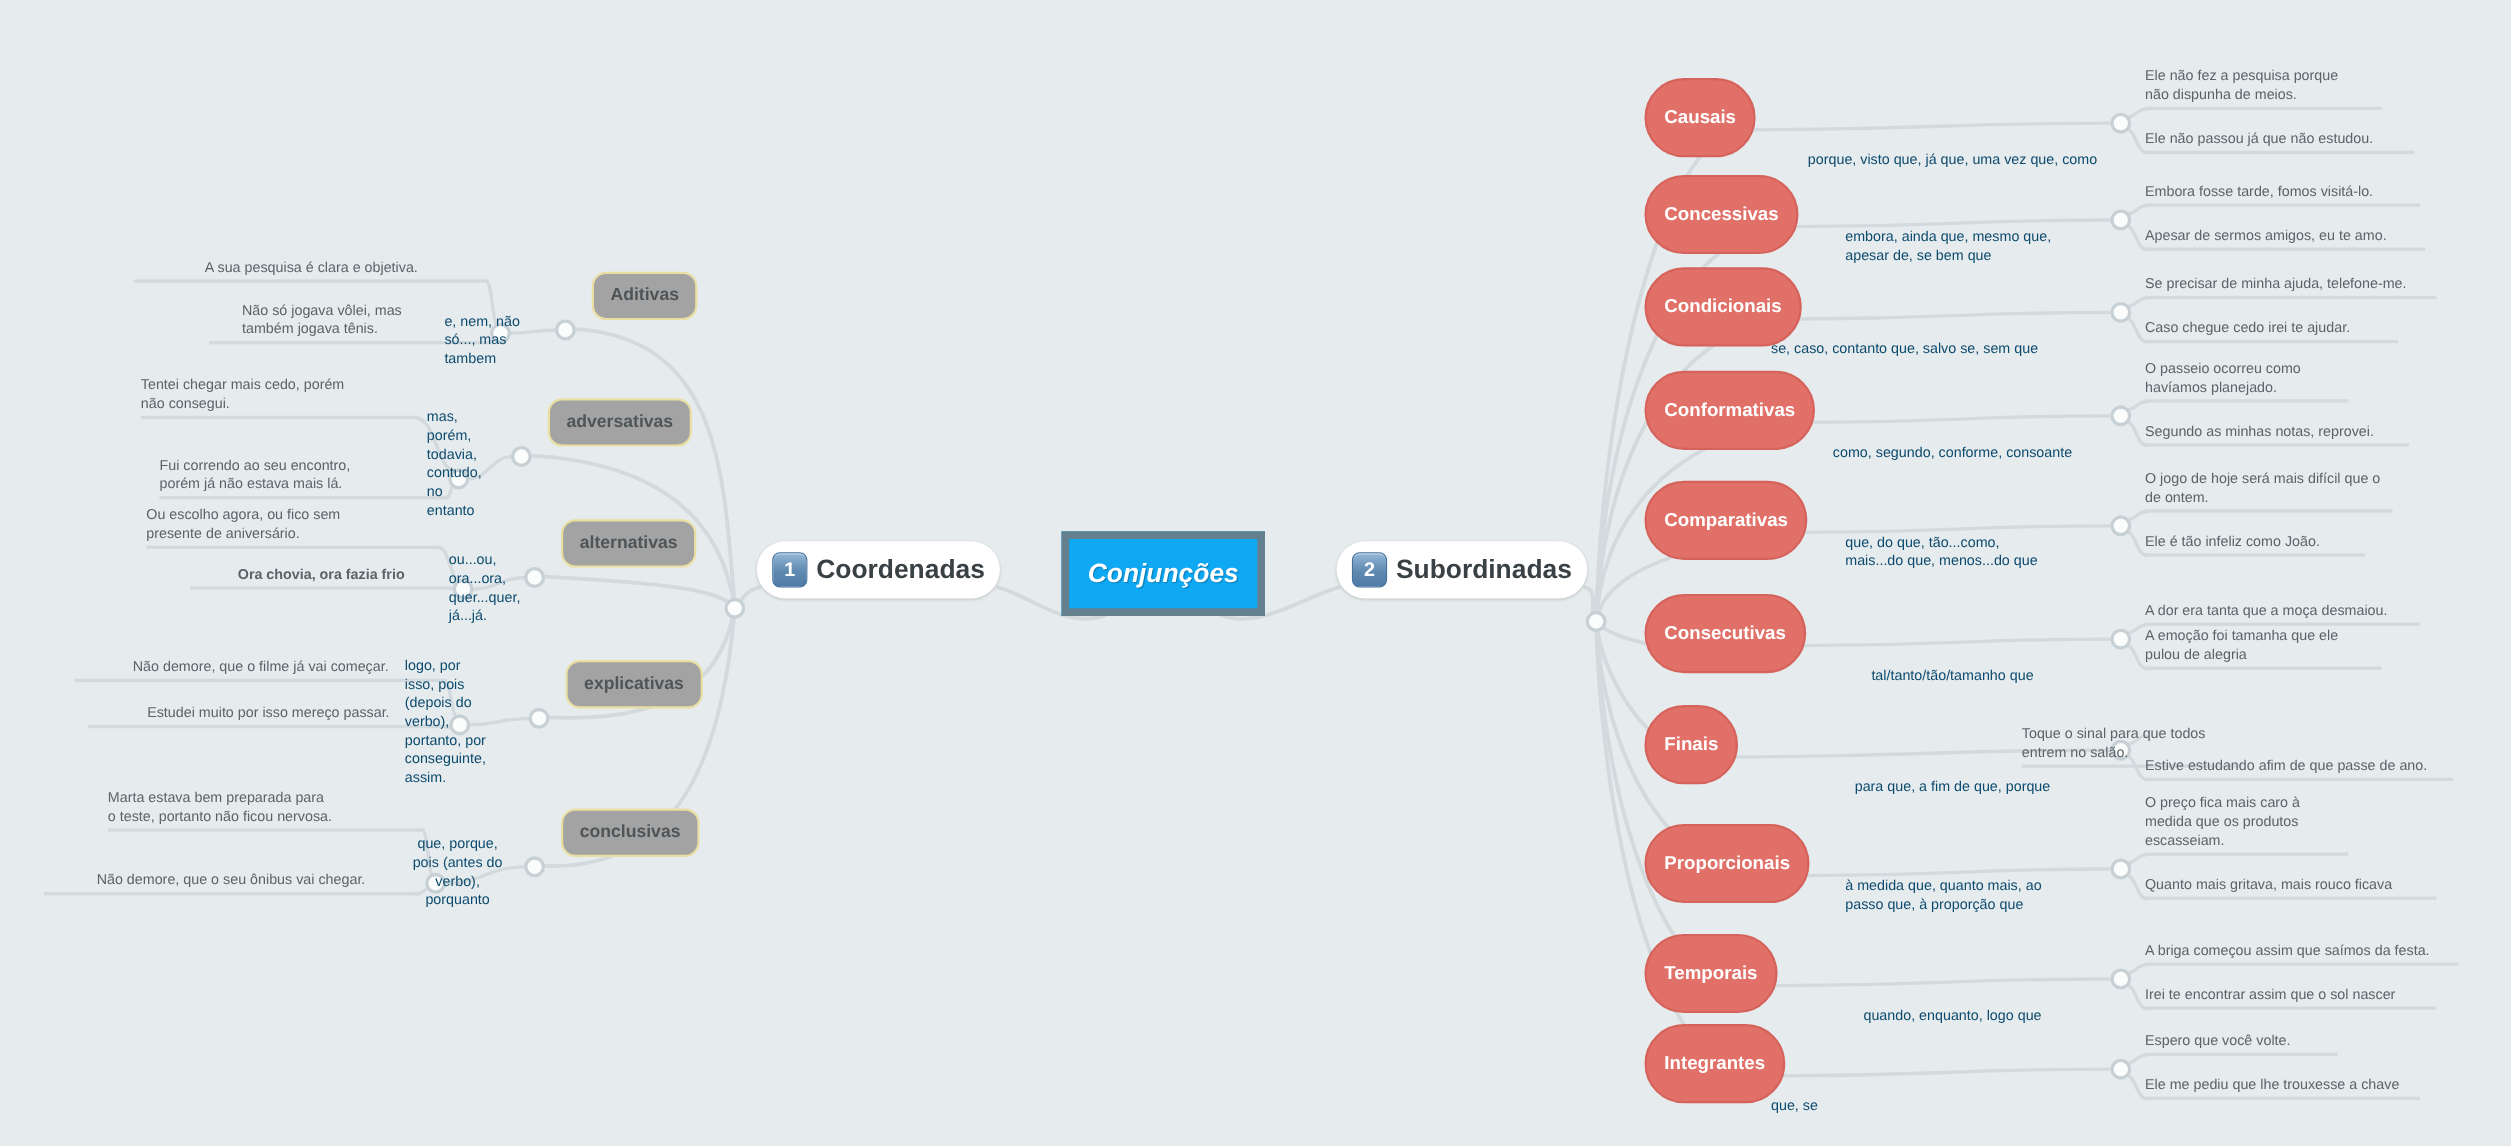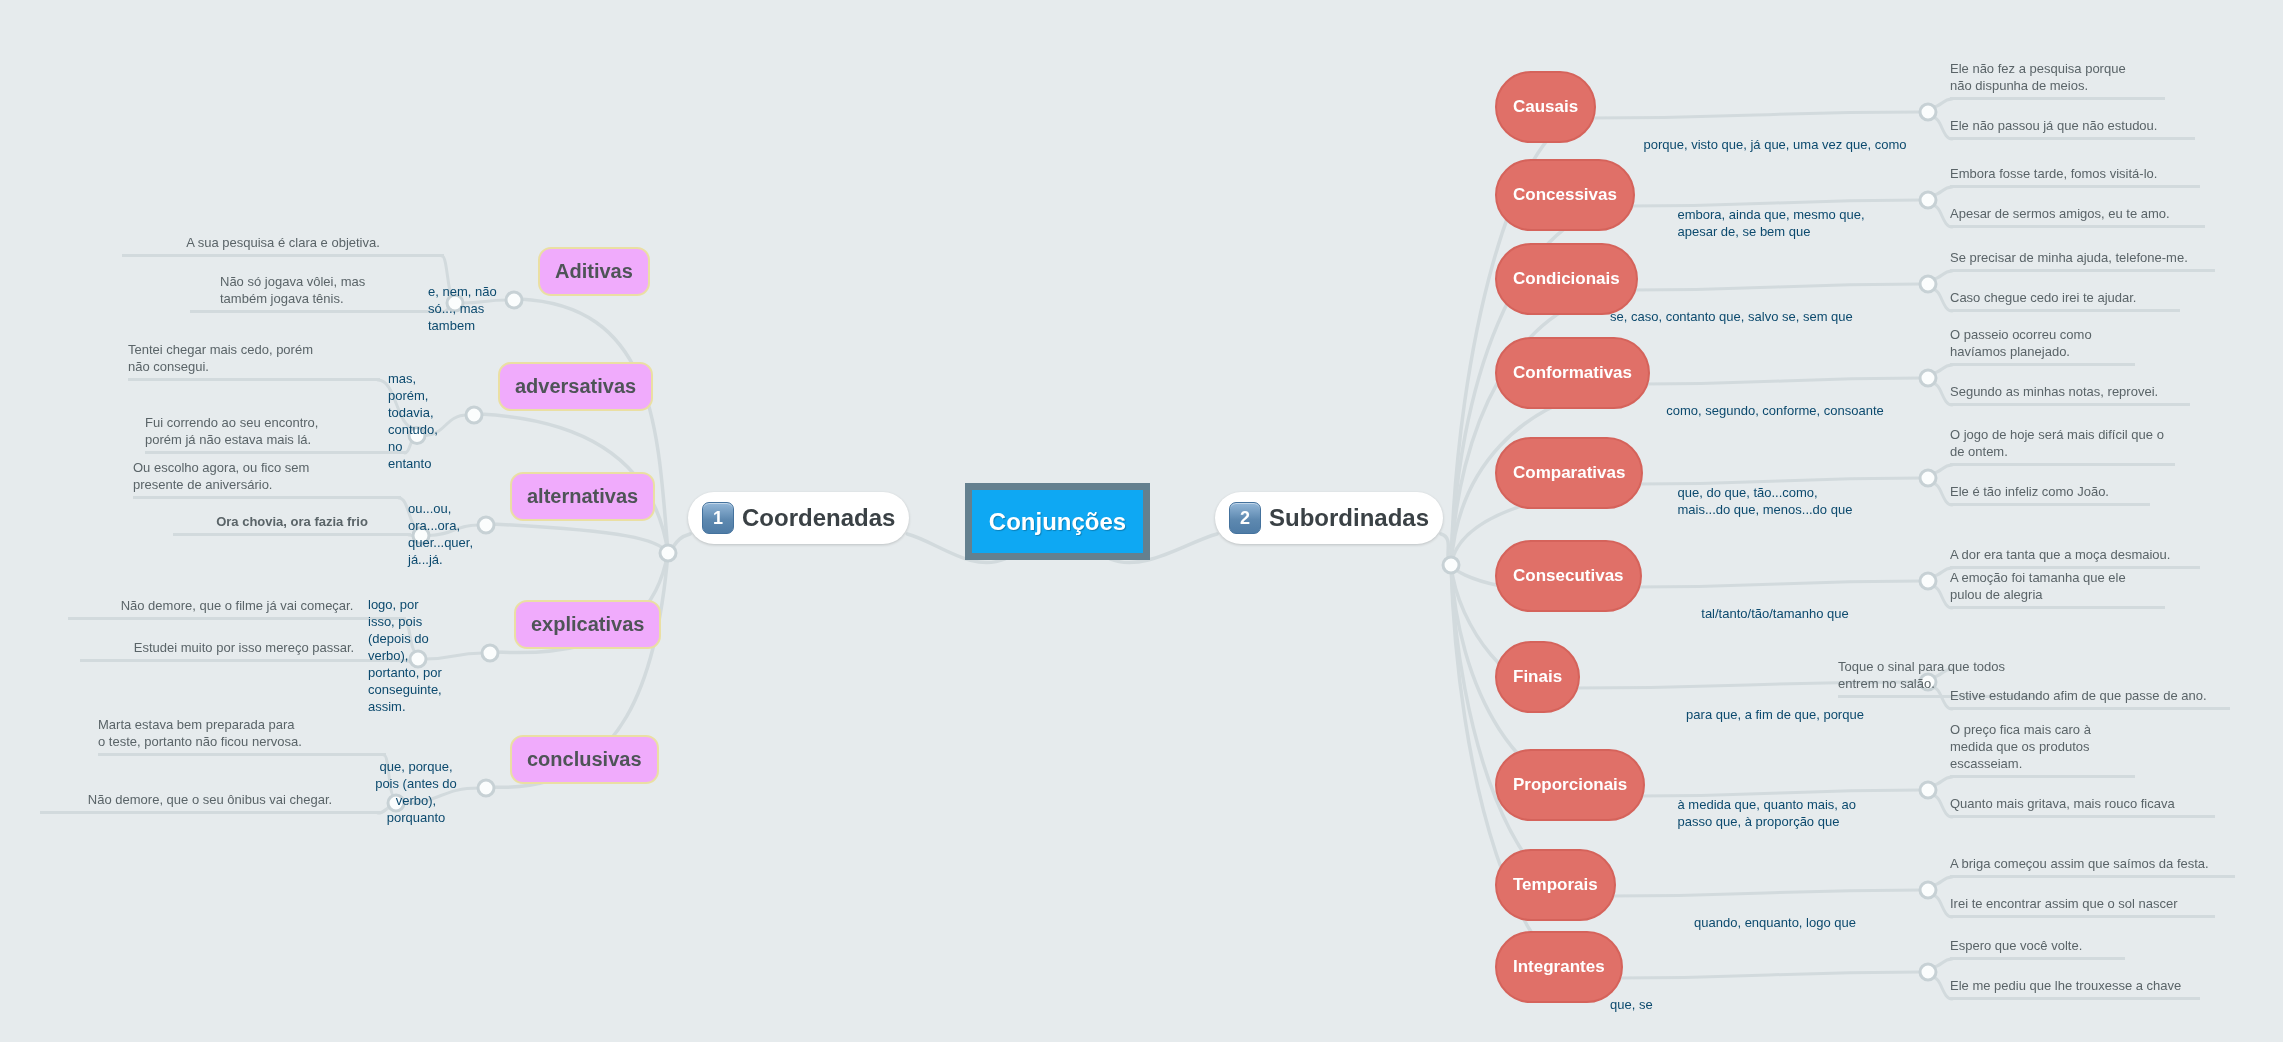--- a/index.html
+++ b/index.html
@@ -4,35 +4,35 @@
 <style>
   html,body{margin:0;padding:0;background:#E6EBED;font-family:"Liberation Sans",sans-serif;}
   #canvas{position:relative;width:2283px;height:1042px;background:#E6EBED;overflow:hidden;}
   #wires{position:absolute;left:0;top:0;}
   .example{position:absolute;font-size:13px;line-height:17px;color:#5A6468;
            border-bottom:3px solid #D2DADD;padding-bottom:3px;}
   .example .txt{display:inline-block;}
   .conj{position:absolute;font-size:13px;line-height:17px;color:#0c4a6e;margin-top:36px;}
   .conj .txt{display:inline-block;}
   .cat{position:absolute;display:inline-block;white-space:nowrap;}
-  .cat-yellow{background:#f0abfc;border:2px solid #EADFA3;border-radius:13px;
-              padding:11px 15px;font-weight:bold;font-size:20px;color:#4E5457;}
+  .cat-yellow{background:#a3a3a3;border:2px solid #EADFA3;border-radius:13px;
+              padding:11px 15px;font-weight:bold;font-size:16px;color:#4E5457;}
   .cat-red{background:#E07068;border:2px solid #D5635B;border-radius:999px;
            padding:24px 16px;font-weight:bold;font-size:17px;color:#FFFFFF;}
   .main-pill{position:absolute;display:inline-flex;align-items:center;gap:8px;white-space:nowrap;
              background:#FFFFFF;border-radius:30px;padding:10px 14px;font-size:24px;font-weight:bold;
              color:#3A4145;box-shadow:0 1px 3px rgba(0,0,0,0.18);}
   .badge{width:30px;height:30px;border-radius:7px;flex:0 0 auto;
          background:linear-gradient(180deg,#93B7D8,#5E89B0 55%,#4F7CA6);
          border:1px solid #44729D;color:#fff;font-weight:bold;font-size:18px;
          display:flex;align-items:center;justify-content:center;
          box-shadow:inset 0 1px 0 rgba(255,255,255,0.45);}
   .center-node{position:absolute;left:965px;top:483px;width:185px;height:77px;box-sizing:border-box;
                background:#0EA8F3;border:7px solid #64808F;display:flex;align-items:center;justify-content:center;
-               font-size:24px;font-weight:bold;color:#fff;
+               font-size:24px;font-weight:bold;font-style:italic;color:#fff;
                text-shadow:1px 1px 1px rgba(0,0,0,0.25);}
 </style>
 </head>
 <body>
 
 <div id="canvas">
   <svg id="wires" width="2283" height="1042">
       <path d="M1005,559 C971,573 937.375,542 907.375,534" fill="none" stroke="#D2DADD" stroke-width="3.5" stroke-linecap="round"></path>
       <path d="M1110,559 C1144,573 1187,542 1217,534" fill="none" stroke="#D2DADD" stroke-width="3.5" stroke-linecap="round"></path>
       <path d="M690,534 C676,538 676,545 668,553" fill="none" stroke="#D2DADD" stroke-width="3.5" stroke-linecap="round"></path>
@@ -138,21 +138,21 @@
     <span>Coordenadas</span>
   </div>
   <div class="main-pill" id="pill-right" style="left:1215px;top:492px;">
     <span class="badge">2</span>
     <span>Subordinadas</span>
   </div>
 
   <div class="lrow">
     <div class="example" style="left:122px;top:234px;width:322px;text-align:center;"><span class="txt">A sua pesquisa é clara e objetiva.</span></div>
     <div class="example" style="left:190px;top:273px;width:255px;text-align:center;"><span class="txt" style="max-width:195px;text-align:left;">Não só jogava vôlei, mas também jogava tênis.</span></div>
-    <div class="conj" style="left:428px;top:247px;width:90px;">e, nem, não só..., mas tambem</div>
+    <div class="conj" style="left:404px;top:247px;width:90px;">e, nem, não só..., mas tambem</div>
     <div class="cat cat-yellow" style="left:538px;top:247px;">Aditivas</div>
   </div>
 
   <div class="lrow">
     <div class="example" style="left:128px;top:341px;width:252px;"><span class="txt" style="max-width:200px;">Tentei chegar mais cedo, porém não consegui.</span></div>
     <div class="example" style="left:145px;top:414px;width:262px;"><span class="txt" style="max-width:210px;">Fui correndo ao seu encontro, porém já não estava mais lá.</span></div>
     <div class="conj" style="left:388px;top:334px;width:60px;">mas, porém, todavia, contudo, no entanto</div>
     <div class="cat cat-yellow" style="left:498px;top:362px;">adversativas</div>
   </div>
 

